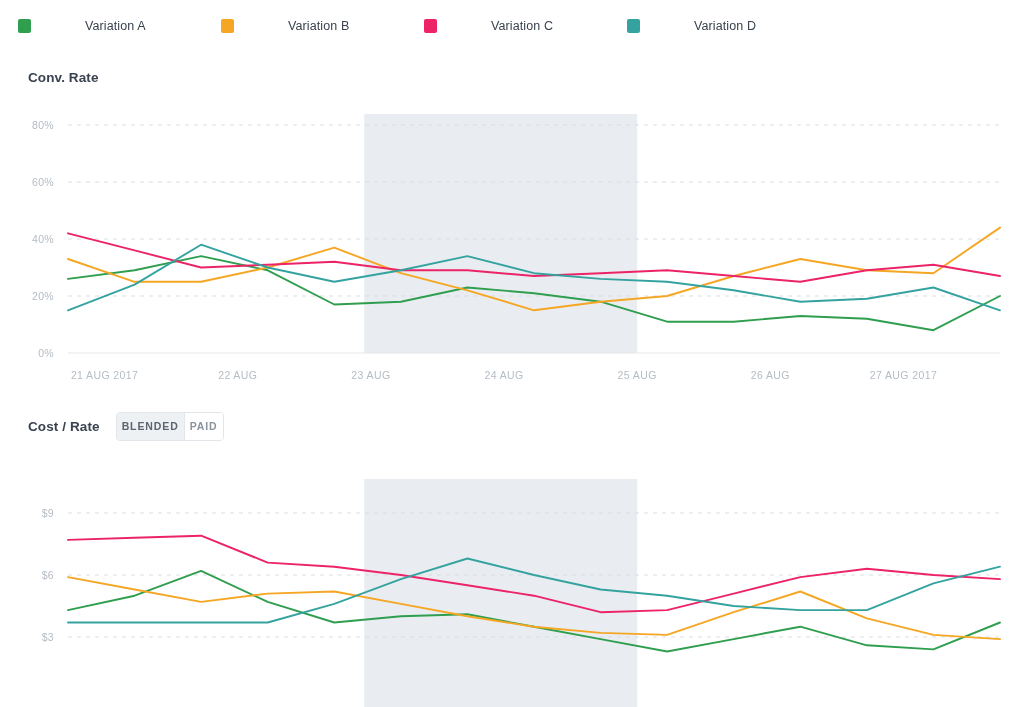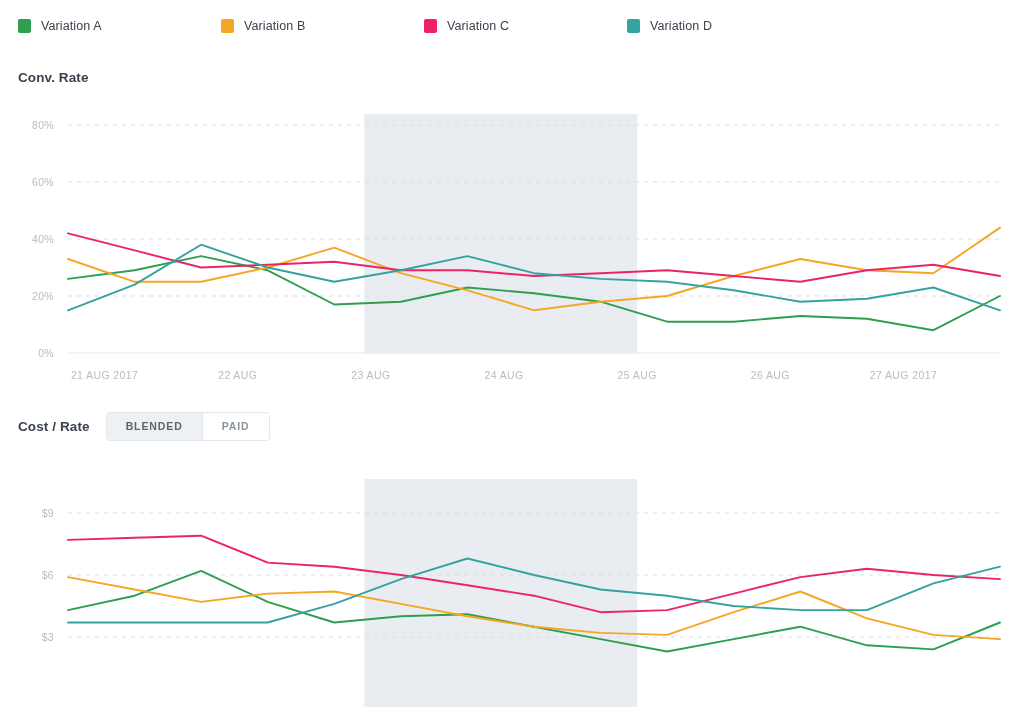--- a/index.html
+++ b/index.html
@@ -19,38 +19,39 @@
     position: absolute; left: 0; top: 0;
     width: 1024px; height: 51px;
     display: flex; align-items: center;
     padding-left: 18px;
     background: #fff;
   }
   .legend-item {
     display: flex; align-items: center;
     margin-right: 0;
     width: 203px;
+    gap: 44px;
   }
   .legend-swatch {
     width: 13px; height: 14px;
     border-radius: 2px;
     margin-right: 10px;
     flex: none;
   }
   .legend-label {
     font-size: 12.5px;
     color: #39424e;
     letter-spacing: 0.1px;
     white-space: nowrap;
   }
 
   
   .section-head {
     position: absolute;
-    left: 18px;
+    left: 28px;
     display: flex; align-items: center;
     height: 30px;
   }
   .section-title {
     font-size: 13.5px;
     font-weight: bold;
     color: #39424e;
     letter-spacing: 0.1px;
     white-space: nowrap;
   }
@@ -61,21 +62,21 @@
     display: inline-flex;
     margin-left: 16px;
     border: 1px solid #e2e6ea;
     border-radius: 4px;
     overflow: hidden;
     height: 29px;
     background: #fff;
   }
   .toggle-btn {
     display: flex; align-items: center; justify-content: center;
-    padding: 0 19px;
+    padding: 0 5px;
     font-size: 10.5px;
     letter-spacing: 0.9px;
     font-weight: bold;
     color: #8a949e;
     background: #fff;
     border: none;
     cursor: pointer;
     font-family: "Liberation Sans", sans-serif;
   }
   .toggle-btn.active {

